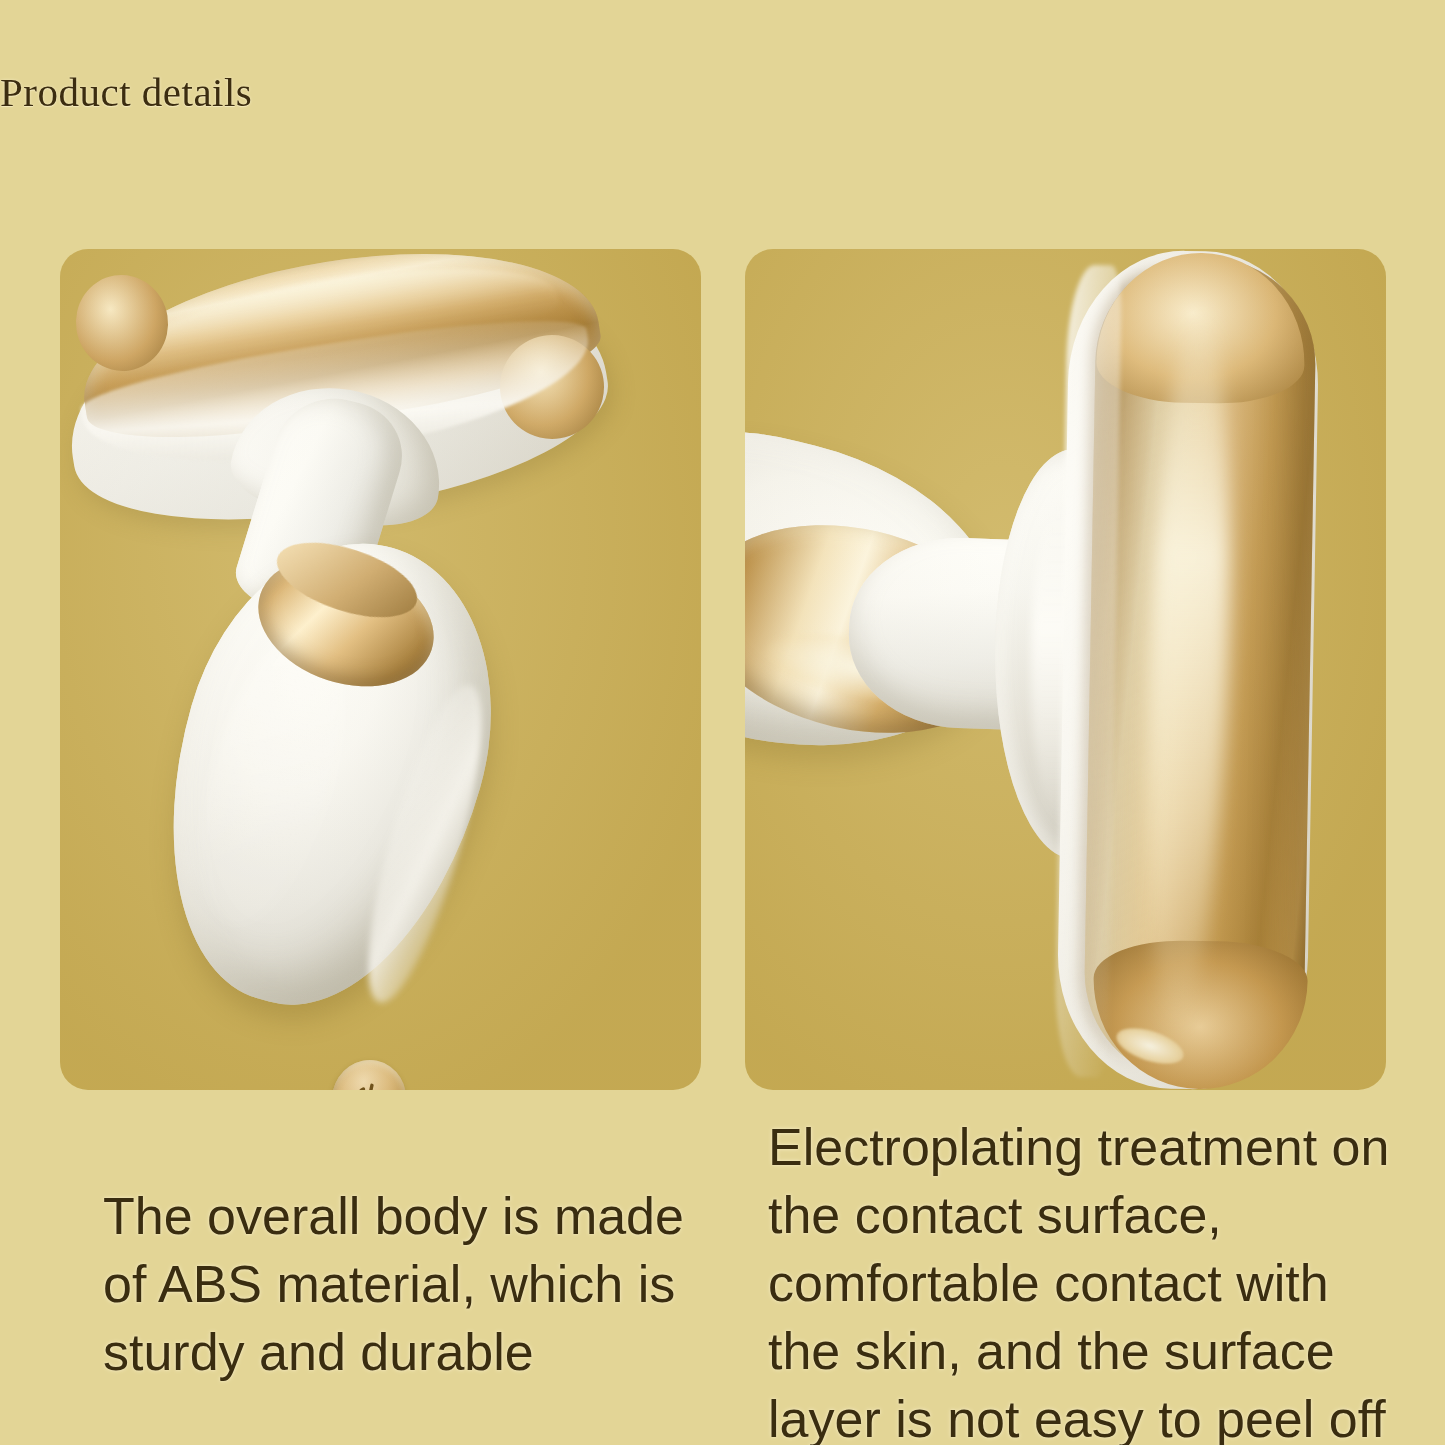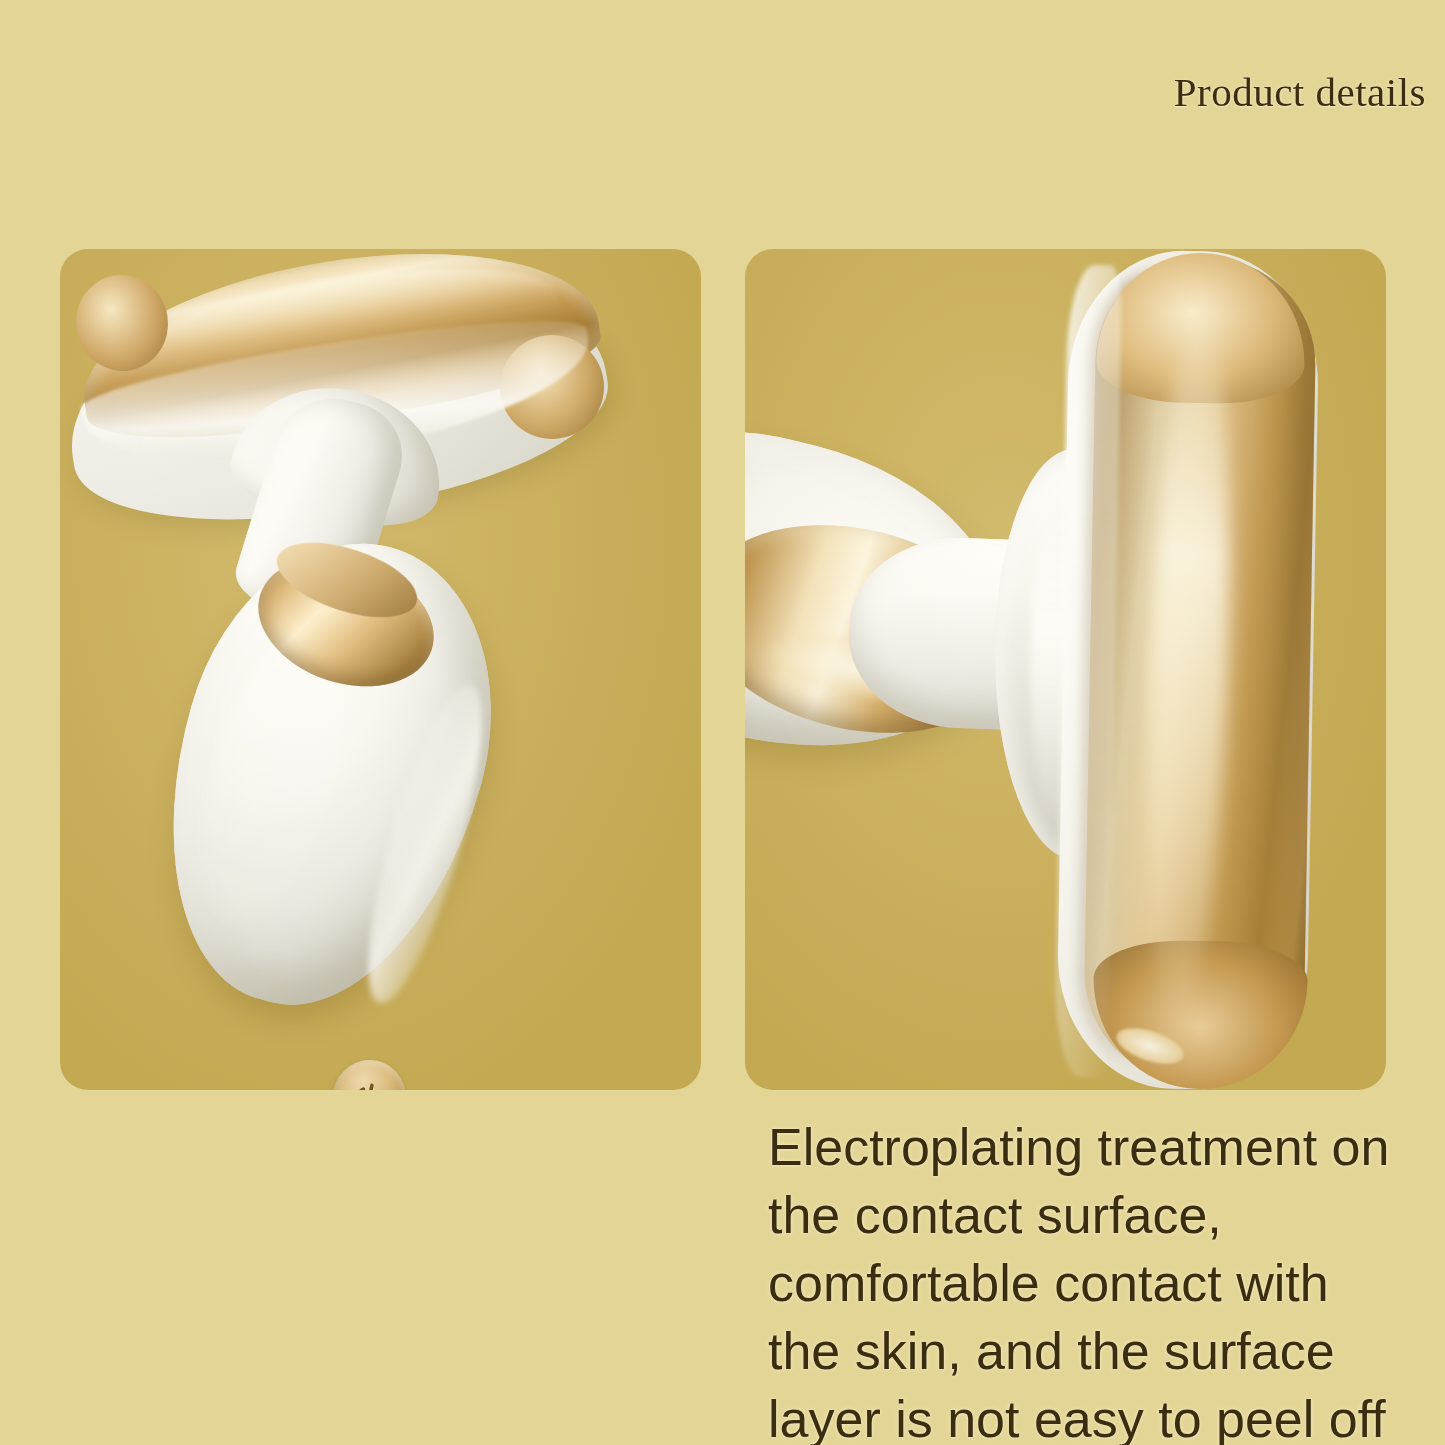--- a/index.html
+++ b/index.html
@@ -15,21 +15,21 @@
     overflow: hidden;
     font-family: "Liberation Sans", sans-serif;
   }
 
   
   .title {
     position: absolute;
     top: 68px;
     left: 0;
     width: 1426px;
-    text-align: right;
+    text-align: left;
     font-family: "Liberation Serif", serif;
     font-size: 41px;
     letter-spacing: 0.5px;
     color: #3c2d10;
     text-shadow: 0 0 3px #f4ebc2, 0 1px 0 #f2e7b8;
   }
 
   
   .panel {
     position: absolute;
@@ -458,16 +458,17 @@
         <div class="bar-right-top"></div>
         <div class="bar-right-bot"></div>
         <div class="bar-right-shine"></div>
         <div class="bar-right-tip"></div>
         <div class="bar-right-rim"></div>
 
       </div>
     </div>
   </div>
 
+  <div class="caption caption-left">The overall body is made of ABS material, which is sturdy and durable</div>
 
   <div class="caption caption-right">Electroplating treatment on the contact surface, comfortable contact with the skin, and the surface layer is not easy to peel off</div>
 
 </div>
 
 </body></html>

